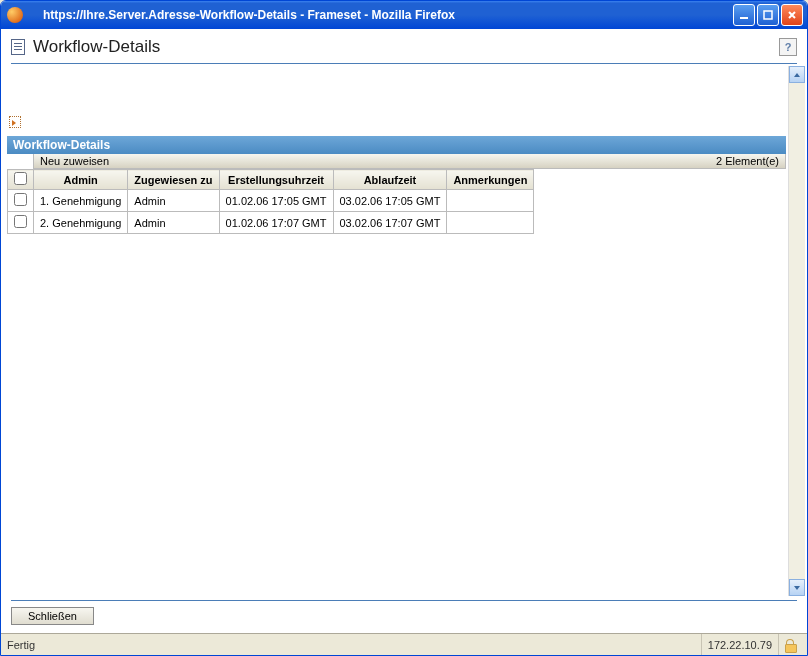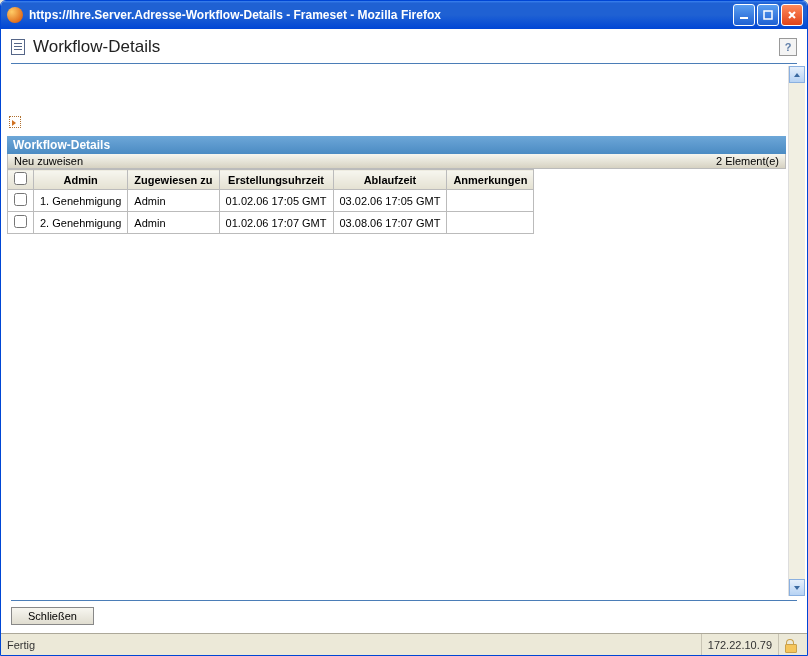--- a/index.html
+++ b/index.html
@@ -29,21 +29,21 @@
     color: #fff;
     font-weight: bold;
     font-size: 12px;
   }
   .titlebar .ff-icon {
     width: 16px; height: 16px; margin-right: 6px;
     background: radial-gradient(circle at 30% 30%, #ffcc66, #d44a00);
     border-radius: 50%;
     position: relative;
   }
-  .titlebar .title-text { flex: 1; white-space: nowrap; overflow: hidden; text-overflow: ellipsis; }
+  .titlebar .title-text { flex: 1; white-space: nowrap; overflow: hidden; text-overflow: ellipsis; margin-left: 14px; }
   .win-btns { display: flex; gap: 2px; }
   .win-btn {
     width: 22px; height: 22px;
     border: 1px solid #fff;
     border-radius: 3px;
     display: flex; align-items: center; justify-content: center;
     font-weight: bold;
     font-size: 13px;
     color: #fff;
     cursor: pointer;
@@ -150,20 +150,21 @@
     font-size: 12px;
   }
   .toolbar {
     display:flex;
     align-items:center;
     background: linear-gradient(to bottom, #f7f6ef, #d6d2c2);
     border: 1px solid #bbb;
     border-top: none;
     font-size: 11px;
     padding: 1px 6px;
+    margin-left: 26px;
   }
   .toolbar .spacer { flex:1; }
   .grid {
     border-collapse: collapse;
     width: auto;
     font-size: 11px;
   }
   .grid th {
     background: linear-gradient(to bottom, #f7f6ef, #e4e1d2);
     border: 1px solid #bbb;
@@ -289,21 +290,21 @@
                 <td>Admin</td>
                 <td>01.02.06 17:05 GMT</td>
                 <td>03.02.06 17:05 GMT</td>
                 <td></td>
               </tr>
               <tr>
                 <td class="chkcol"><input type="checkbox" style=""></td>
                 <td>2. Genehmigung</td>
                 <td>Admin</td>
                 <td>01.02.06 17:07 GMT</td>
-                <td>03.08.06 17:07 GMT</td>
+                <td>03.02.06 17:07 GMT</td>
                 <td></td>
               </tr>
             </tbody>
         </table>
 
       </div>
       <div class="vscrollbar">
         <div class="sb-btn">
           <svg width="8" height="8">
               <path d="M4 2 L1 6 L7 6 Z" fill="#3b6aa0"></path>

